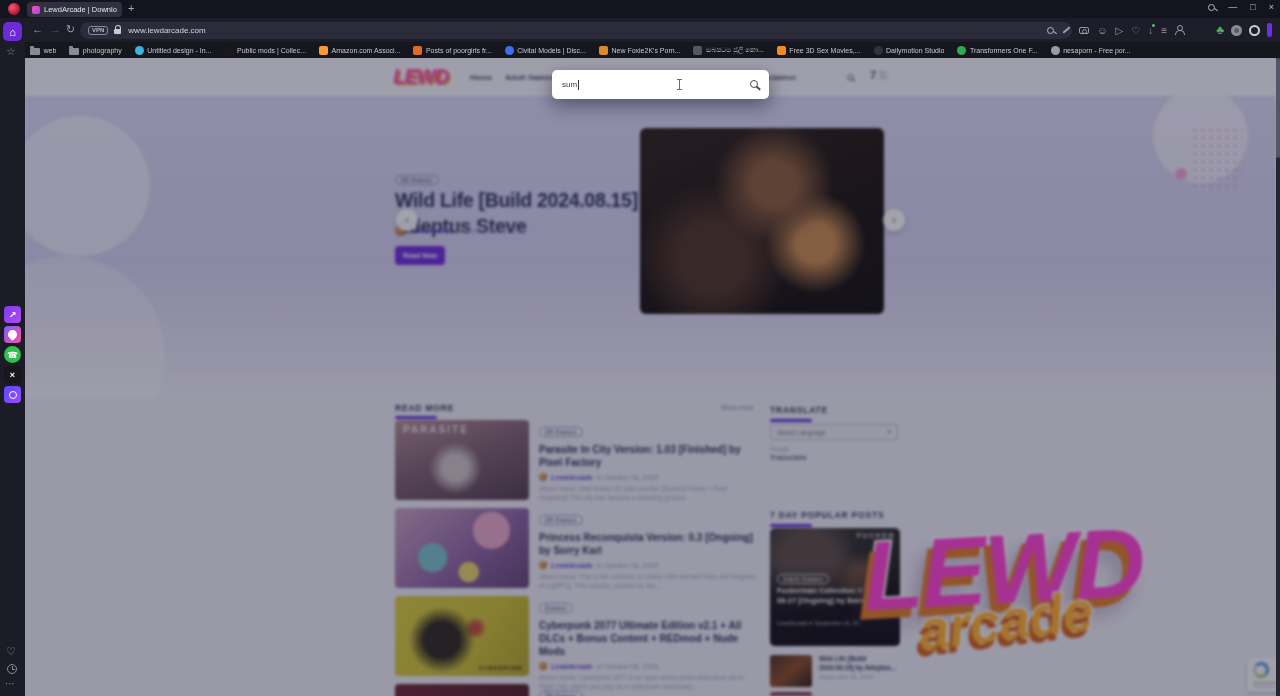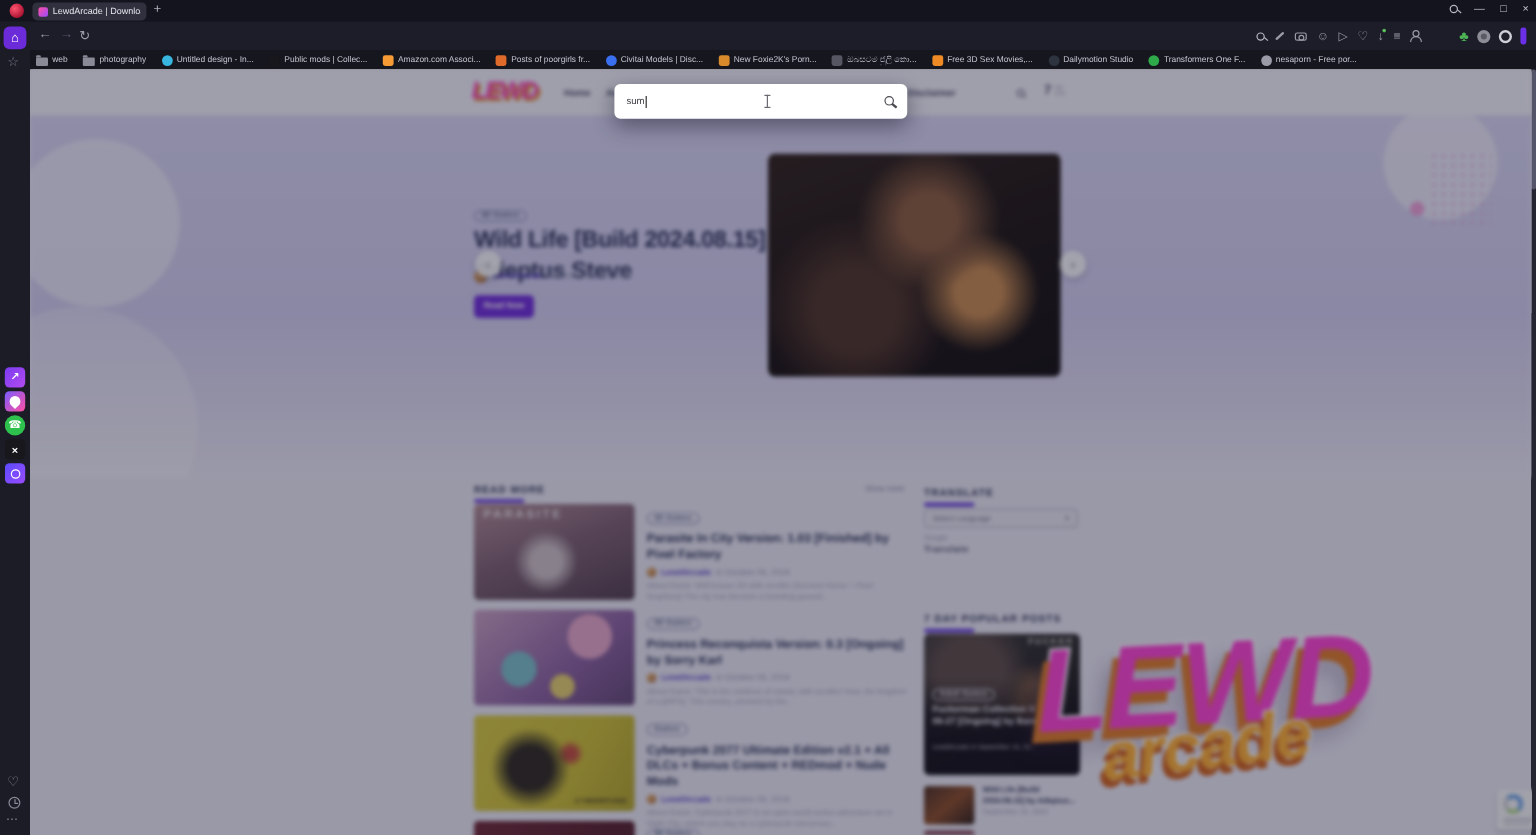--- a/index.html
+++ b/index.html
@@ -172,21 +172,21 @@
   .recaptcha{position:absolute;left:1222px;top:600px;width:58px;height:34px;background:#f9f9f9;border-radius:3px;
     box-shadow:0 1px 3px rgba(0,0,0,0.3);z-index:2;}
   .rc-logo{position:absolute;left:6px;top:4px;width:16px;height:16px;border:3px solid #4a90e2;border-radius:50%;
     border-bottom-color:#9ccc65;border-left-color:#c9c9c9;}
   .rc-l1{position:absolute;left:6px;top:24px;width:30px;height:2px;background:#c0c0c8;}
   .rc-l2{position:absolute;left:6px;top:28px;width:22px;height:2px;background:#d4d4da;}
   
   .sb{position:absolute;left:1276px;top:58px;width:4px;height:638px;background:#252532;}
   .sb-thumb{position:absolute;left:0;top:0;width:4px;height:100px;background:#55556a;border-radius:2px;}
   
-  .modal{position:absolute;left:512px;top:70px;width:244px;height:29px;background:#ffffff;border-radius:5px;
+  .modal{position:absolute;left:552px;top:70px;width:217px;height:29px;background:#ffffff;border-radius:5px;
     box-shadow:0 6px 18px rgba(10,10,30,0.45);z-index:50;display:flex;align-items:center;padding:0 10px;}
   .query{font-size:8px;color:#3c3c44;}
   .caret{width:1px;height:10px;background:#333;margin-left:1px;}
   .ibeam{position:absolute;left:127px;top:9px;width:1.2px;height:11px;background:#6a6a72;}
   .ibeam::before,.ibeam::after{content:'';position:absolute;left:-2px;width:5px;height:1.2px;background:#6a6a72;}
   .ibeam::before{top:0;} .ibeam::after{bottom:0;}
   .modal-mag{position:absolute;right:11px;top:10px;width:8px;height:8px;border:1.5px solid #4a4a52;border-radius:50%;}
   .modal-mag::after{content:'';position:absolute;width:4.5px;height:1.5px;background:#4a4a52;right:-3.6px;bottom:-1.2px;transform:rotate(40deg);}
 </style>
 </head>
@@ -204,20 +204,25 @@
     <span>—</span>
     <span>□</span>
     <span>×</span>
   </div>
 </div>
 
 <div class="toolbar">
   <span class="navbtn" style="left:32px;">←</span>
   <span class="navbtn" style="left:50px;color:#55556a;">→</span>
   <span class="navbtn" style="left:66px;">↻</span>
+  <div class="urlbar">
+    <span class="vpn">VPN</span>
+    <span class="lock"></span>
+    <span class="url">www.lewdarcade.com</span>
+  </div>
   <div class="tb-icons">
     <span class="mag"></span>
     <span class="pencil"></span>
     <span class="camera"></span>
     <span>☺</span>
     <span>▷</span>
     <span>♡</span>
     <span class="dlwrap"><span>↓</span><span class="dldot"></span></span>
     <span>≡</span>
     <span class="person"></span>

